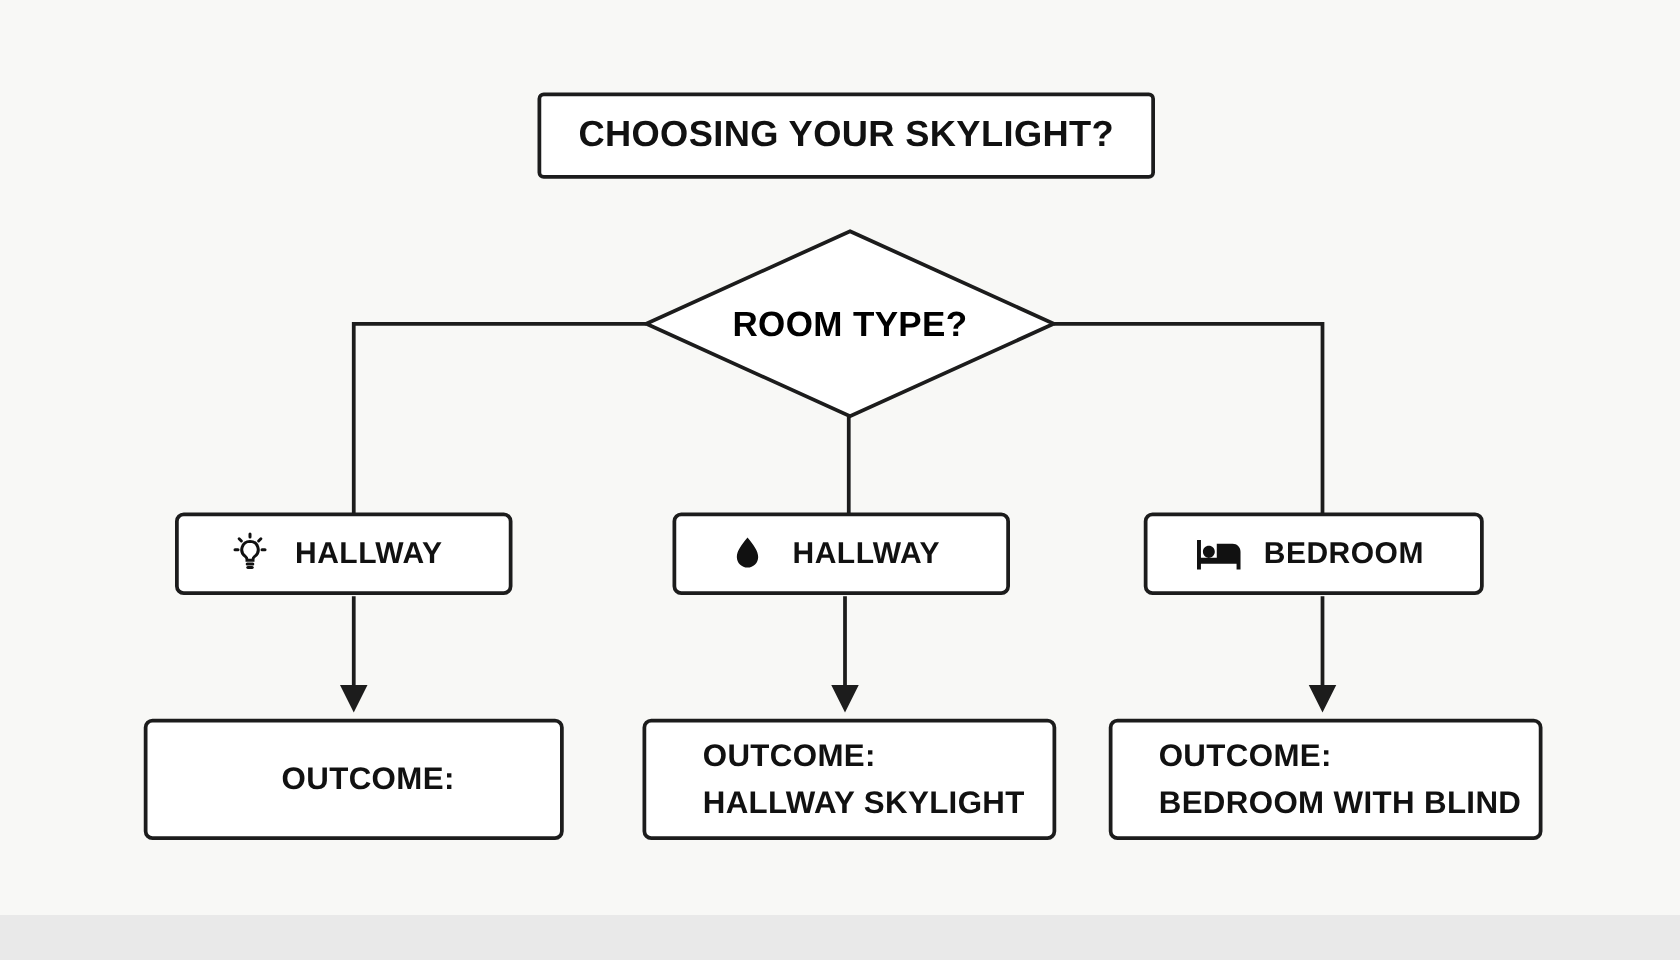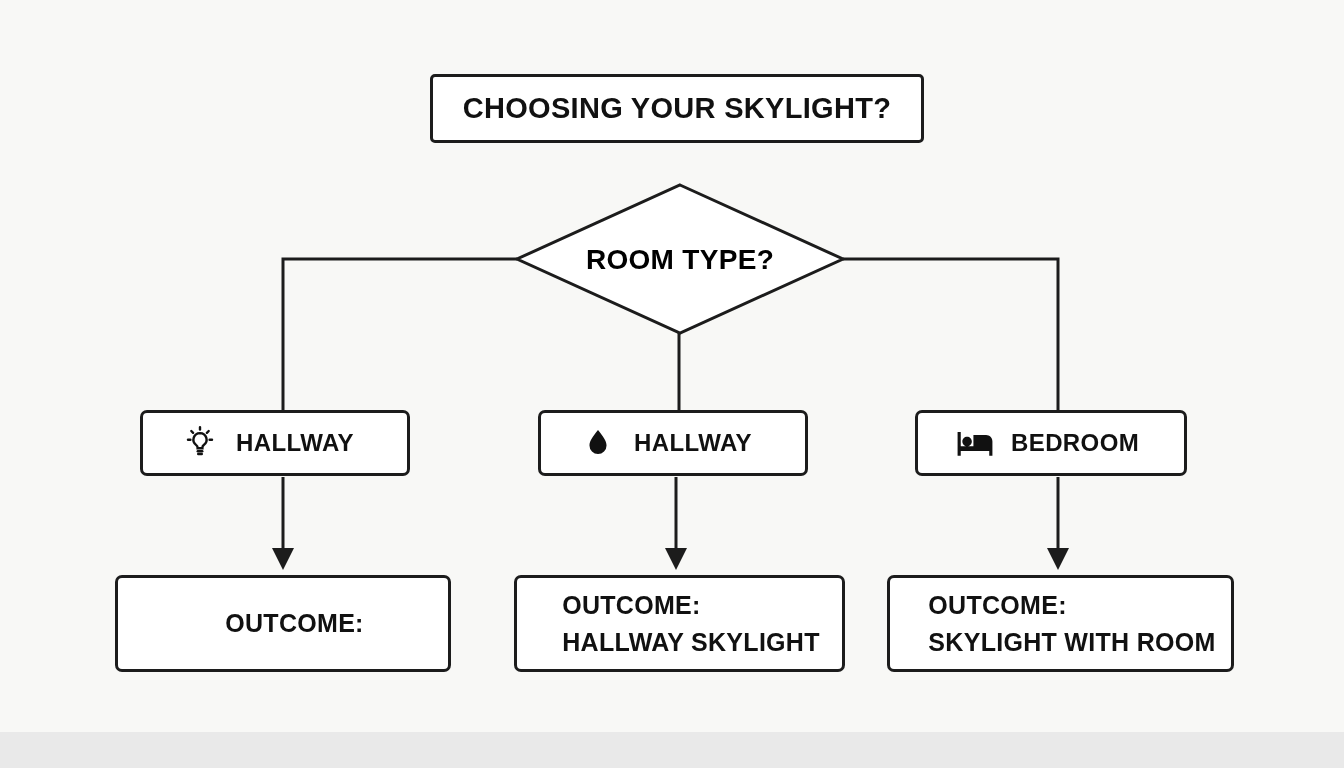--- a/index.html
+++ b/index.html
@@ -150,17 +150,17 @@
   <div class="box outcome" id="outcome-bathroom">
     <div class="lines">
       <div>OUTCOME:</div>
       <div>HALLWAY SKYLIGHT</div>
     </div>
   </div>
 
   <div class="box outcome" id="outcome-bedroom">
     <div class="lines">
       <div>OUTCOME:</div>
-      <div>SKYLIGHT WITH ROOM</div>
+      <div>BEDROOM WITH BLIND</div>
     </div>
   </div>
 
 </div>
 
 </body></html>

